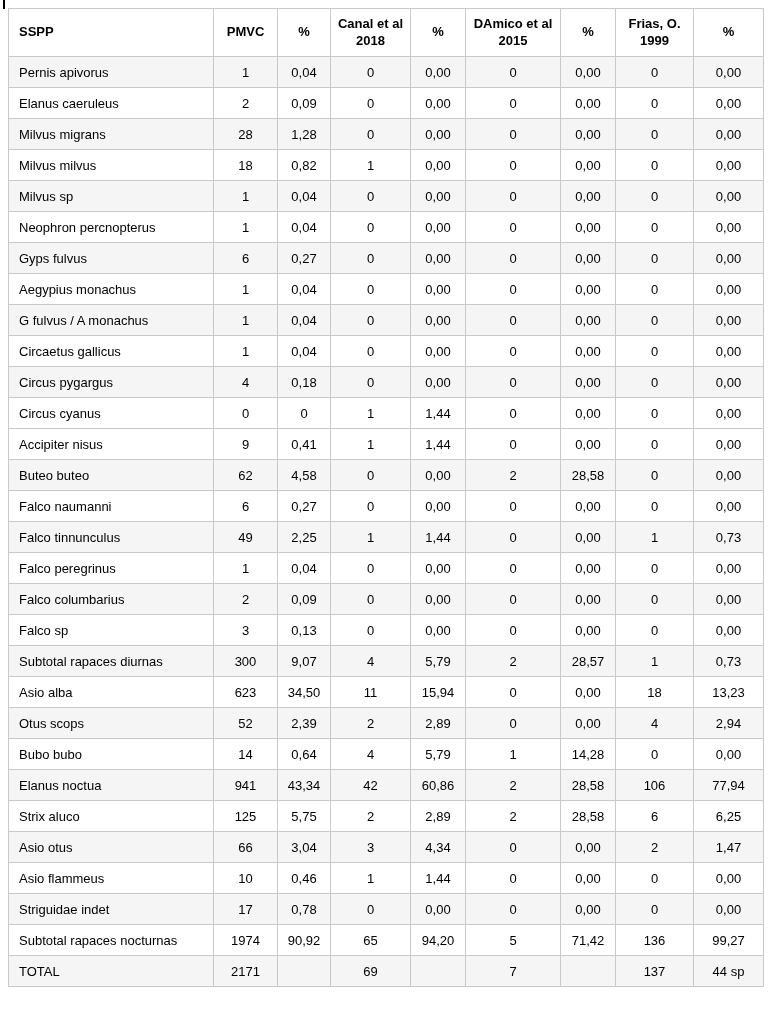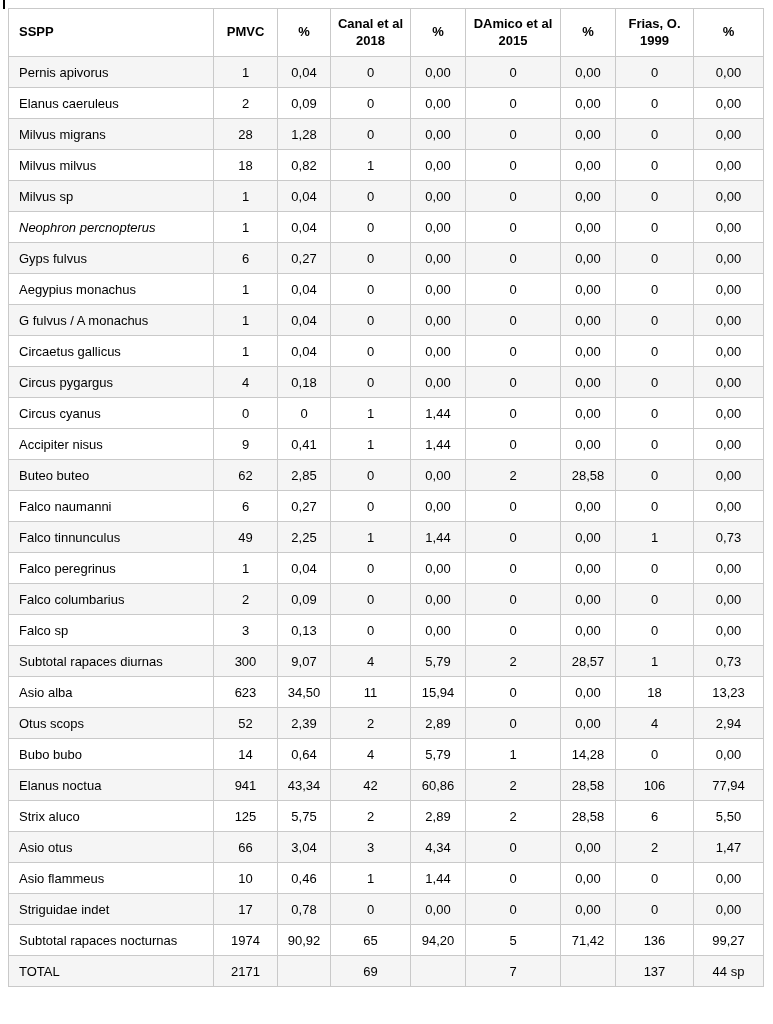--- a/index.html
+++ b/index.html
@@ -45,21 +45,21 @@
     background:#ffffff;
   }
   .species-table th.col-species,
   .species-table td.species{
     text-align:left;
     padding-left:10px;
   }
   tr.shade td{background:var(--stripe);}
   .red{color:var(--red);}
   .bold{font-weight:normal;}
-  .italic{font-style:italic;}
+  .italic{}
 </style>
 </head>
 <body>
 
 <div class="cursor-artifact"></div>
 
 <table class="species-table">
   <colgroup id="colgroup">
       <col style="width: 205px;">
       <col style="width: 64px;">
@@ -224,21 +224,21 @@
         <td>1</td>
         <td>1,44</td>
         <td>0</td>
         <td>0,00</td>
         <td>0</td>
         <td>0,00</td>
       </tr>
       <tr class="shade">
         <td class="species bold">Buteo buteo</td>
         <td>62</td>
-        <td>2,85</td>
+        <td>4,58</td>
         <td>0</td>
         <td>0,00</td>
         <td>2</td>
         <td>28,58</td>
         <td>0</td>
         <td>0,00</td>
       </tr>
       <tr>
         <td class="species">Falco naumanni</td>
         <td>6</td>
@@ -351,21 +351,21 @@
       </tr>
       <tr>
         <td class="species red bold">Strix aluco</td>
         <td>125</td>
         <td>5,75</td>
         <td>2</td>
         <td>2,89</td>
         <td>2</td>
         <td>28,58</td>
         <td>6</td>
-        <td>5,50</td>
+        <td>6,25</td>
       </tr>
       <tr class="shade">
         <td class="species red bold">Asio otus</td>
         <td>66</td>
         <td>3,04</td>
         <td>3</td>
         <td>4,34</td>
         <td>0</td>
         <td>0,00</td>
         <td>2</td>

